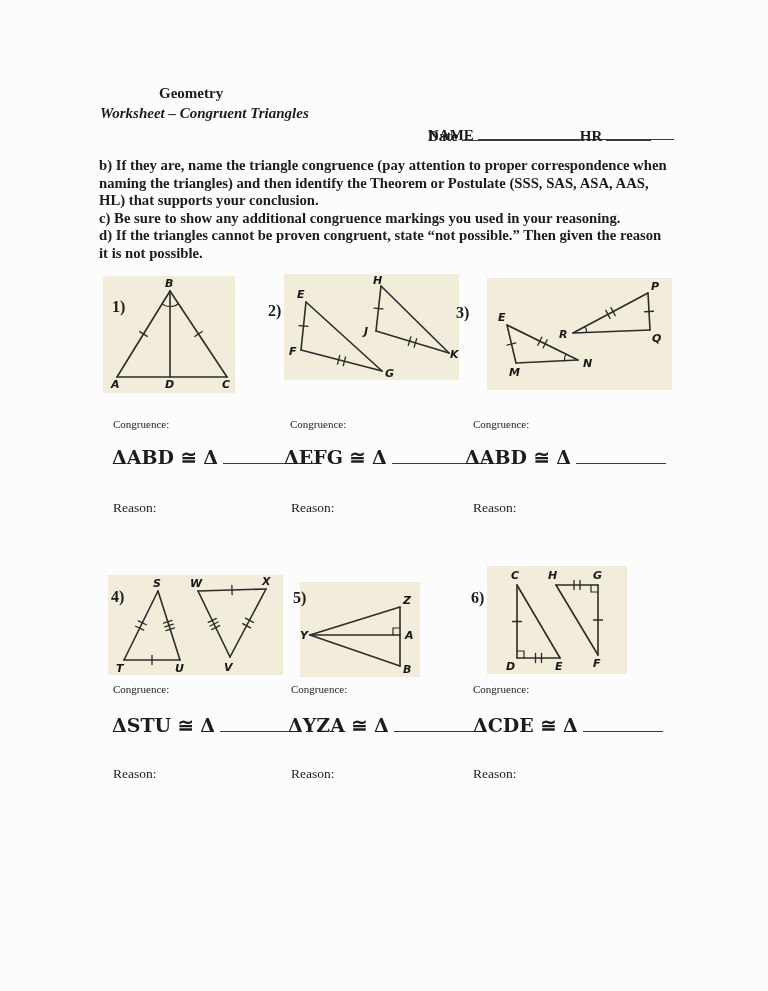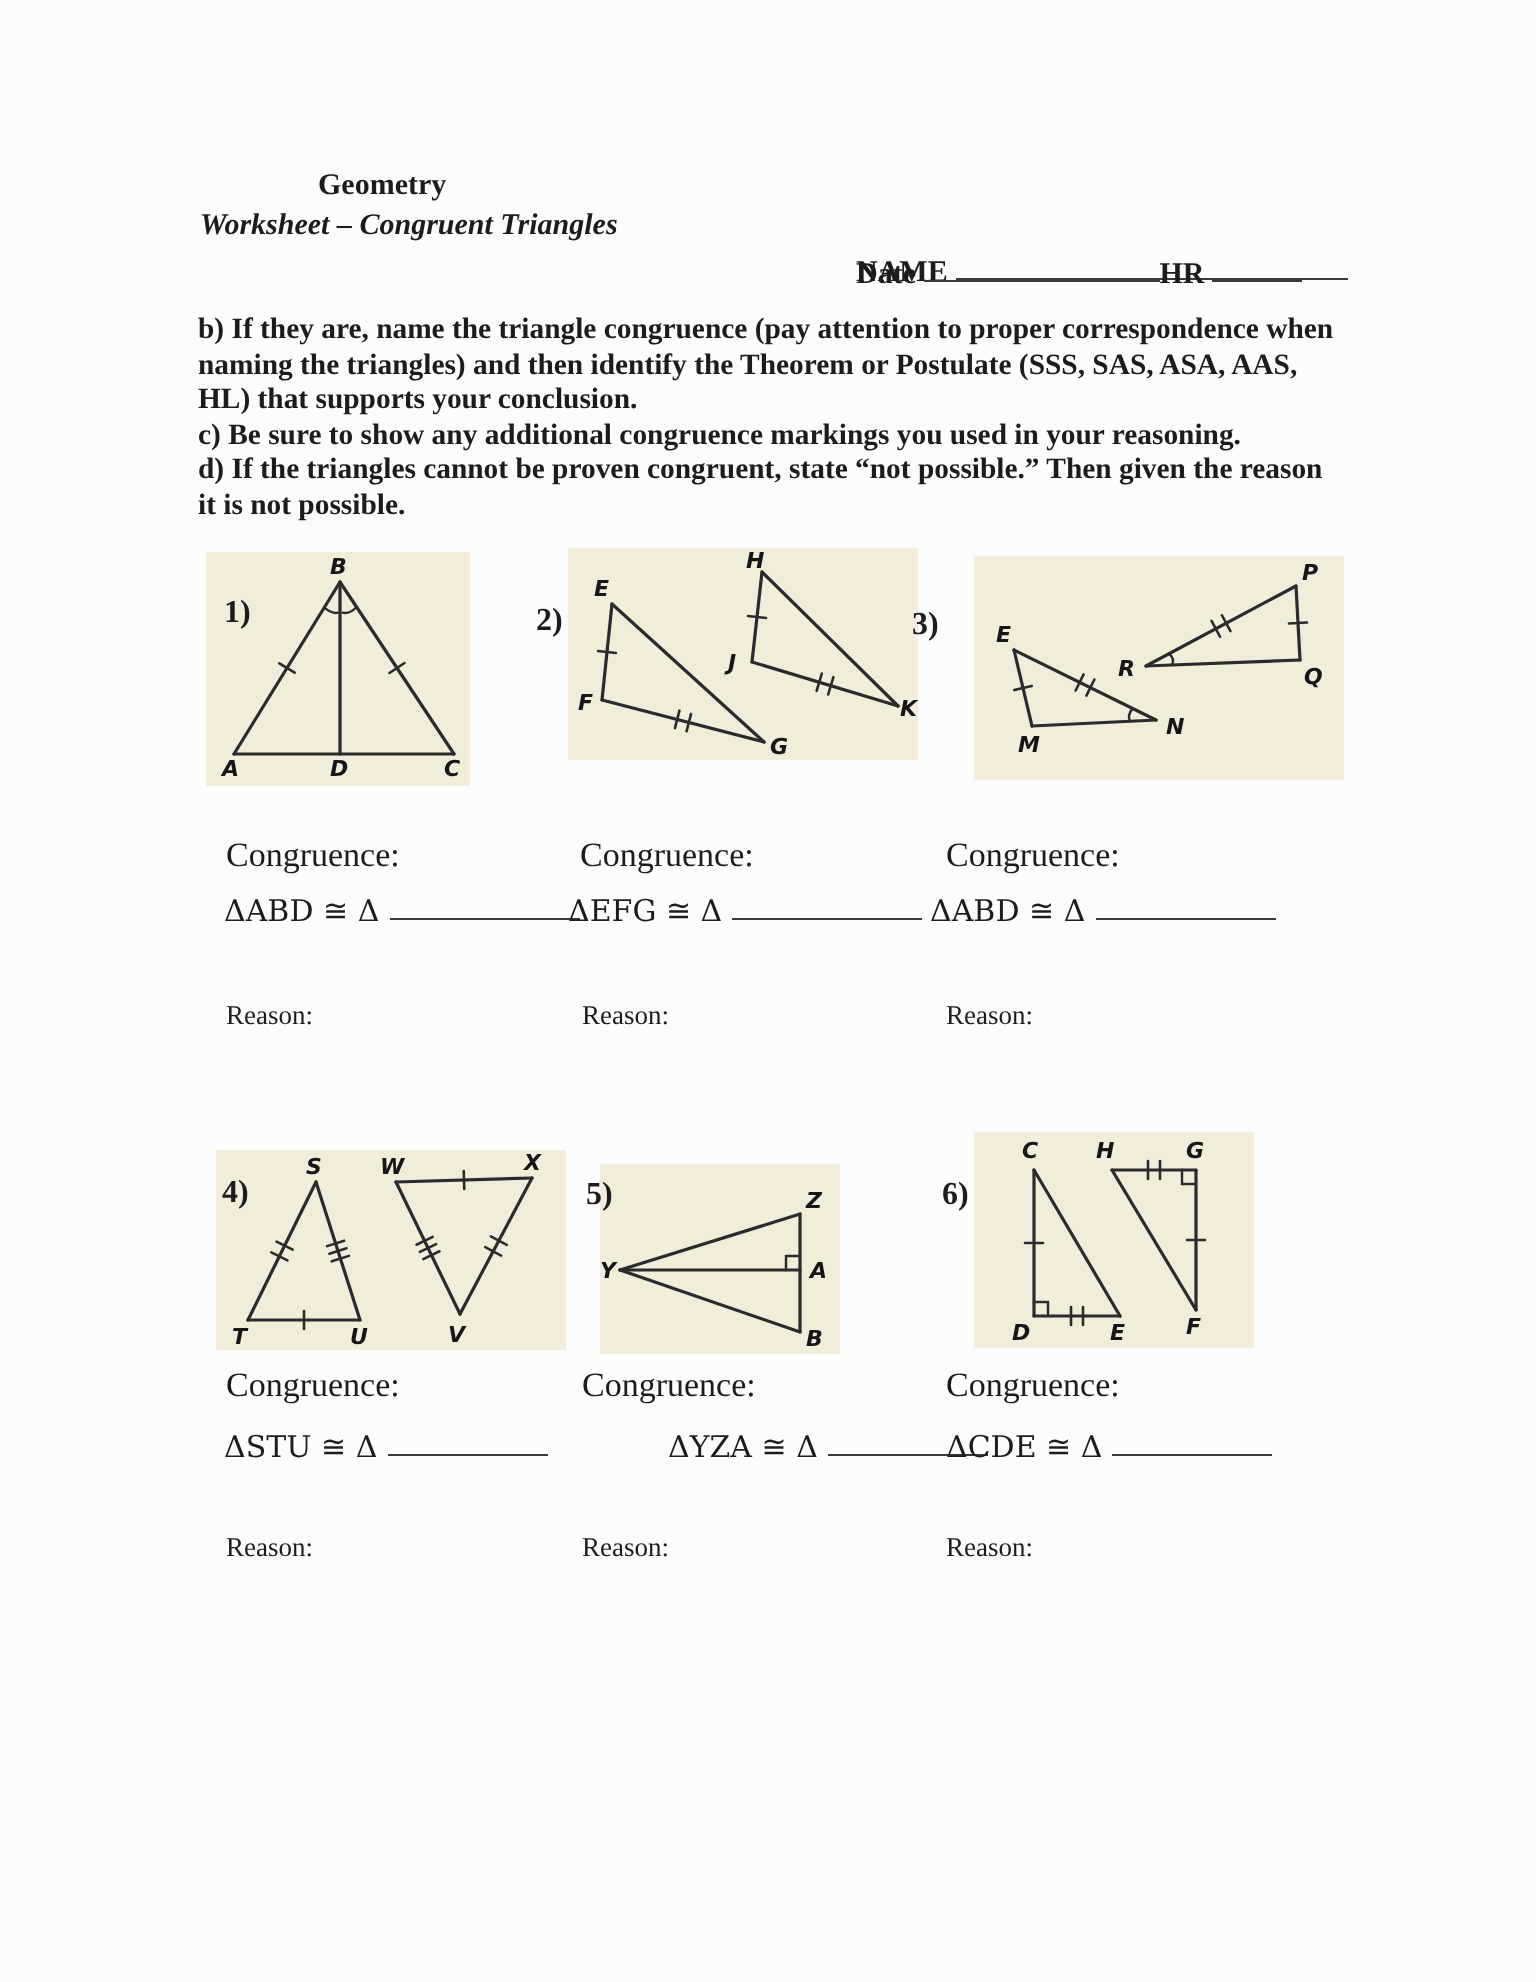--- a/index.html
+++ b/index.html
@@ -11,22 +11,22 @@
   .h-line{font-weight:bold;font-size:15px;}
   .blank{display:inline-block;border-bottom:1.6px solid #3a3a3a;height:0.95em;vertical-align:baseline;}
   .instructions{width:570px;font-weight:bold;font-size:14.7px;line-height:17.6px;}
   .pnum{font-weight:bold;font-size:16px;}
   .figbox{background:#f2ecdb;}
   .fig line{stroke:#2b2b2b;stroke-width:1.6;stroke-linecap:round;}
   .fig line.tick{stroke-width:1.3;}
   .fig path{stroke:#2b2b2b;stroke-width:1.2;fill:none;stroke-linecap:round;}
   .fig text{font-family:"DejaVu Sans", sans-serif;font-style:italic;font-weight:bold;
             font-size:11px;fill:#161616;}
-  .conglab{font-size:17px;}
-  .stmt{font-family:"DejaVu Serif", serif;font-weight:normal;font-size:15px;}
+  .conglab{font-size:11px;}
+  .stmt{font-family:"DejaVu Serif", serif;font-weight:bold;font-size:19px;}
   .stmt .blank{margin-left:5px;}
   .reaslab{font-size:13.5px;}
 </style>
 </head>
 <body>
 
 <div class="page">
 
   <span class="abs h-course" style="left:123px;top:85px;margin-left:36px;">Geometry</span>
   <span class="abs h-title" style="left:100px;top:105px;font-style:italic;">Worksheet – Congruent Triangles</span>
@@ -205,21 +205,21 @@
   <span class="abs reaslab" style="left:291px;top:500px;">Reason:</span>
   <span class="abs reaslab" style="left:473px;top:500px;">Reason:</span>
 
   <span class="abs conglab" style="left:113px;top:683px;">Congruence:</span>
   <span class="abs conglab" style="left:291px;top:683px;">Congruence:</span>
   <span class="abs conglab" style="left:473px;top:683px;">Congruence:</span>
 
   <div class="abs stmt" style="left:112px;top:713px;">
     <span>ΔSTU ≅ Δ</span><span class="blank" style="width:80px;"></span>
   </div>
-  <div class="abs stmt" style="left:288px;top:713px;margin-left:46px;">
+  <div class="abs stmt" style="left:288px;top:713px;">
     <span>ΔYZA ≅ Δ</span><span class="blank" style="width:80px;"></span>
   </div>
   <div class="abs stmt" style="left:473px;top:713px;">
     <span>ΔCDE ≅ Δ</span><span class="blank" style="width:80px;"></span>
   </div>
 
   <span class="abs reaslab" style="left:113px;top:766px;">Reason:</span>
   <span class="abs reaslab" style="left:291px;top:766px;">Reason:</span>
   <span class="abs reaslab" style="left:473px;top:766px;">Reason:</span>
 

